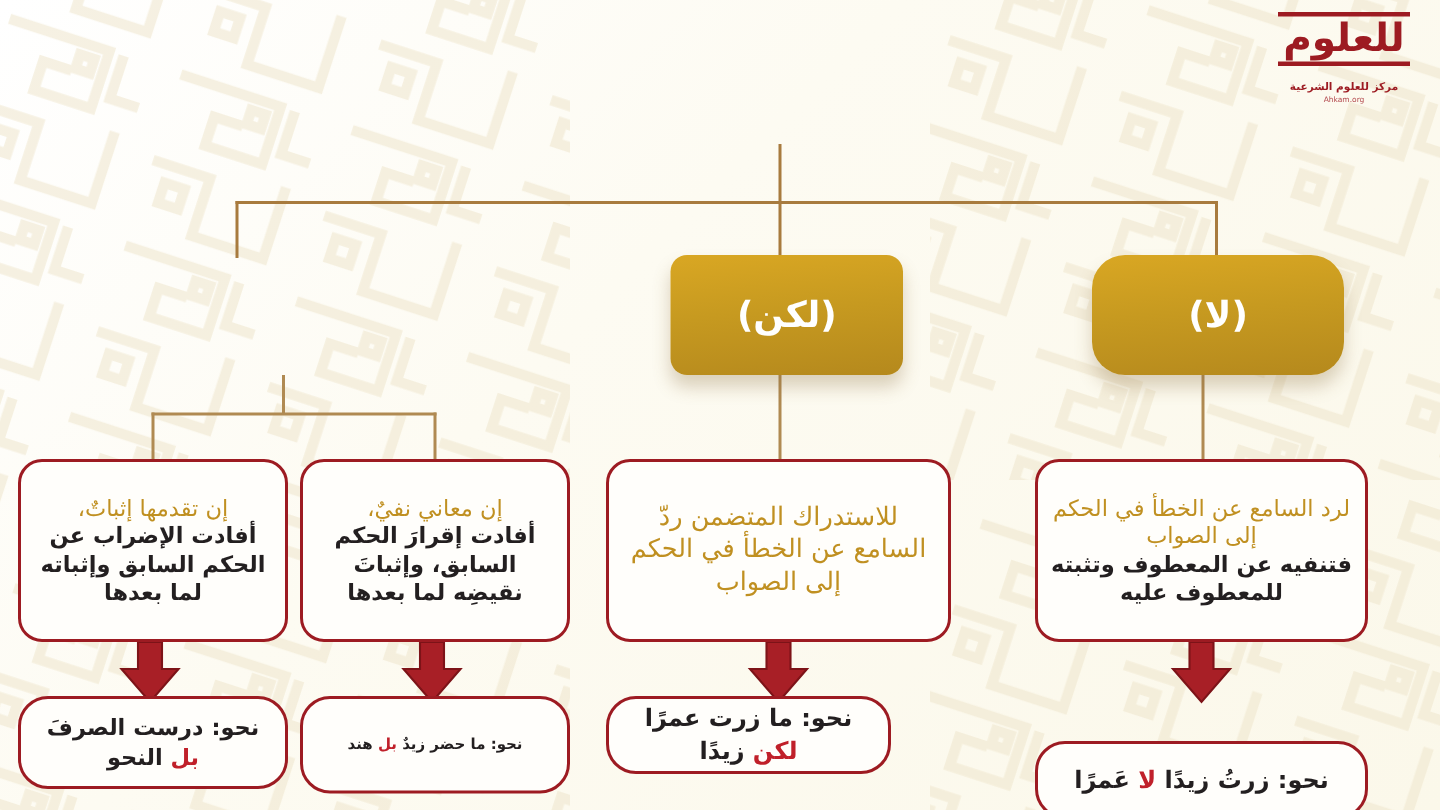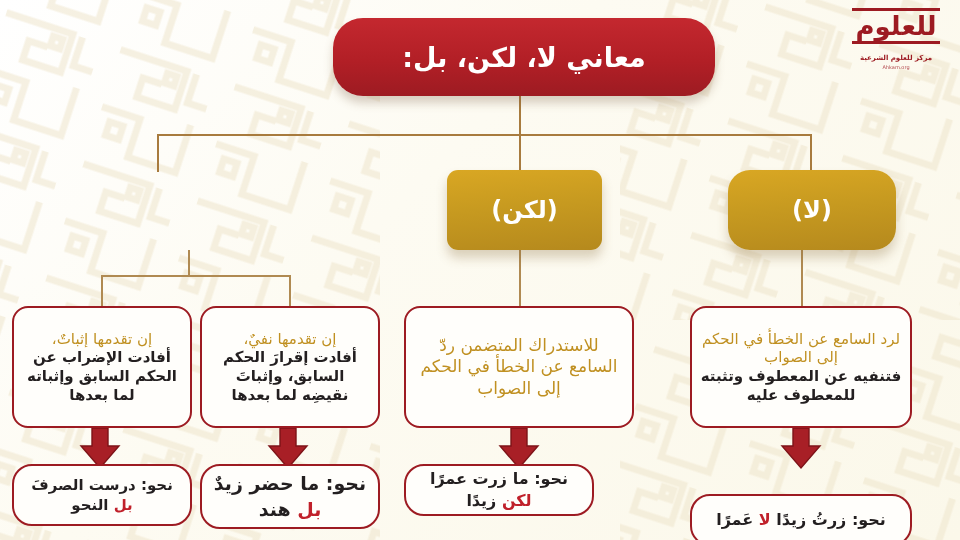--- a/index.html
+++ b/index.html
@@ -57,21 +57,21 @@
   #desc-lakin    {left:404px;top:306px;width:230px;height:122px;font-size:17px;}
   #desc-la       {left:690px;top:306px;width:222px;height:122px;font-size:15px;}
 
   
   .ex-box{
     background:#fffefb;border:2.5px solid #9d1b22;border-radius:20px;
     color:#231f20;font-weight:bold;line-height:1.35;padding:4px 8px;
   }
   .hl{color:#c0202a;}
   #ex-bal-ithbat{left:12px;top:464px;width:180px;height:62px;font-size:15px;}
-  #ex-bal-nafy  {left:200px;top:464px;width:180px;height:65px;font-size:19px;}
+  #ex-bal-nafy  {left:200px;top:464px;width:180px;height:65px;font-size:10px;}
   #ex-lakin     {left:404px;top:464px;width:190px;height:52px;font-size:16px;}
   #ex-la        {left:690px;top:480px;width:222px;height:52px;font-size:16px;margin-top:14px;}
 
   
   .conn{position:absolute;background:#a87b3e;z-index:1;}
   .conn-thin{background:#b08a52;}
 
   
   .arrow{position:absolute;z-index:1;}
 
@@ -128,38 +128,35 @@
   <g fill="#a81f26" stroke="#7d1318" stroke-width="1.4">
     <path d="M92 428 h16 v18 h11 l-19 22 l-19 -22 h11 z"></path>
     <path d="M280 428 h16 v18 h11 l-19 22 l-19 -22 h11 z"></path>
     <path d="M511 428 h16 v18 h11 l-19 22 l-19 -22 h11 z"></path>
     <path d="M793 428 h16 v18 h11 l-19 22 l-19 -22 h11 z"></path>
   </g>
 </svg>
 
 <div id="canvas">
 
-  <div class="box" id="title-box">
-    <span>معاني لا، لكن، بل:</span>
-  </div>
 
   <div class="box gold-box" id="gold-lakin">
     <span>(لكن)</span>
   </div>
   <div class="box gold-box" id="gold-la">
     <span>(لا)</span>
   </div>
 
   <div class="box desc-box" id="desc-bal-ithbat">
     <span class="desc-gold">إن تقدمها إثباتٌ،</span>
     <span class="desc-dark">أفادت الإضراب عن الحكم السابق وإثباته لما بعدها</span>
   </div>
 
   <div class="box desc-box" id="desc-bal-nafy">
-    <span class="desc-gold">إن تقدمها نفيٌ،</span>
+    <span class="desc-gold">إن معاني نفيٌ،</span>
     <span class="desc-dark">أفادت إقرارَ الحكم السابق، وإثباتَ نقيضِه لما بعدها</span>
   </div>
 
   <div class="box desc-box" id="desc-lakin">
     <span class="desc-gold">للاستدراك المتضمن ردّ السامع عن الخطأ في الحكم إلى الصواب</span>
   </div>
 
   <div class="box ex-box" id="ex-bal-ithbat">
     <span>
       <span>نحو: درست الصرفَ </span><span class="hl">بل</span><span> النحو</span>

